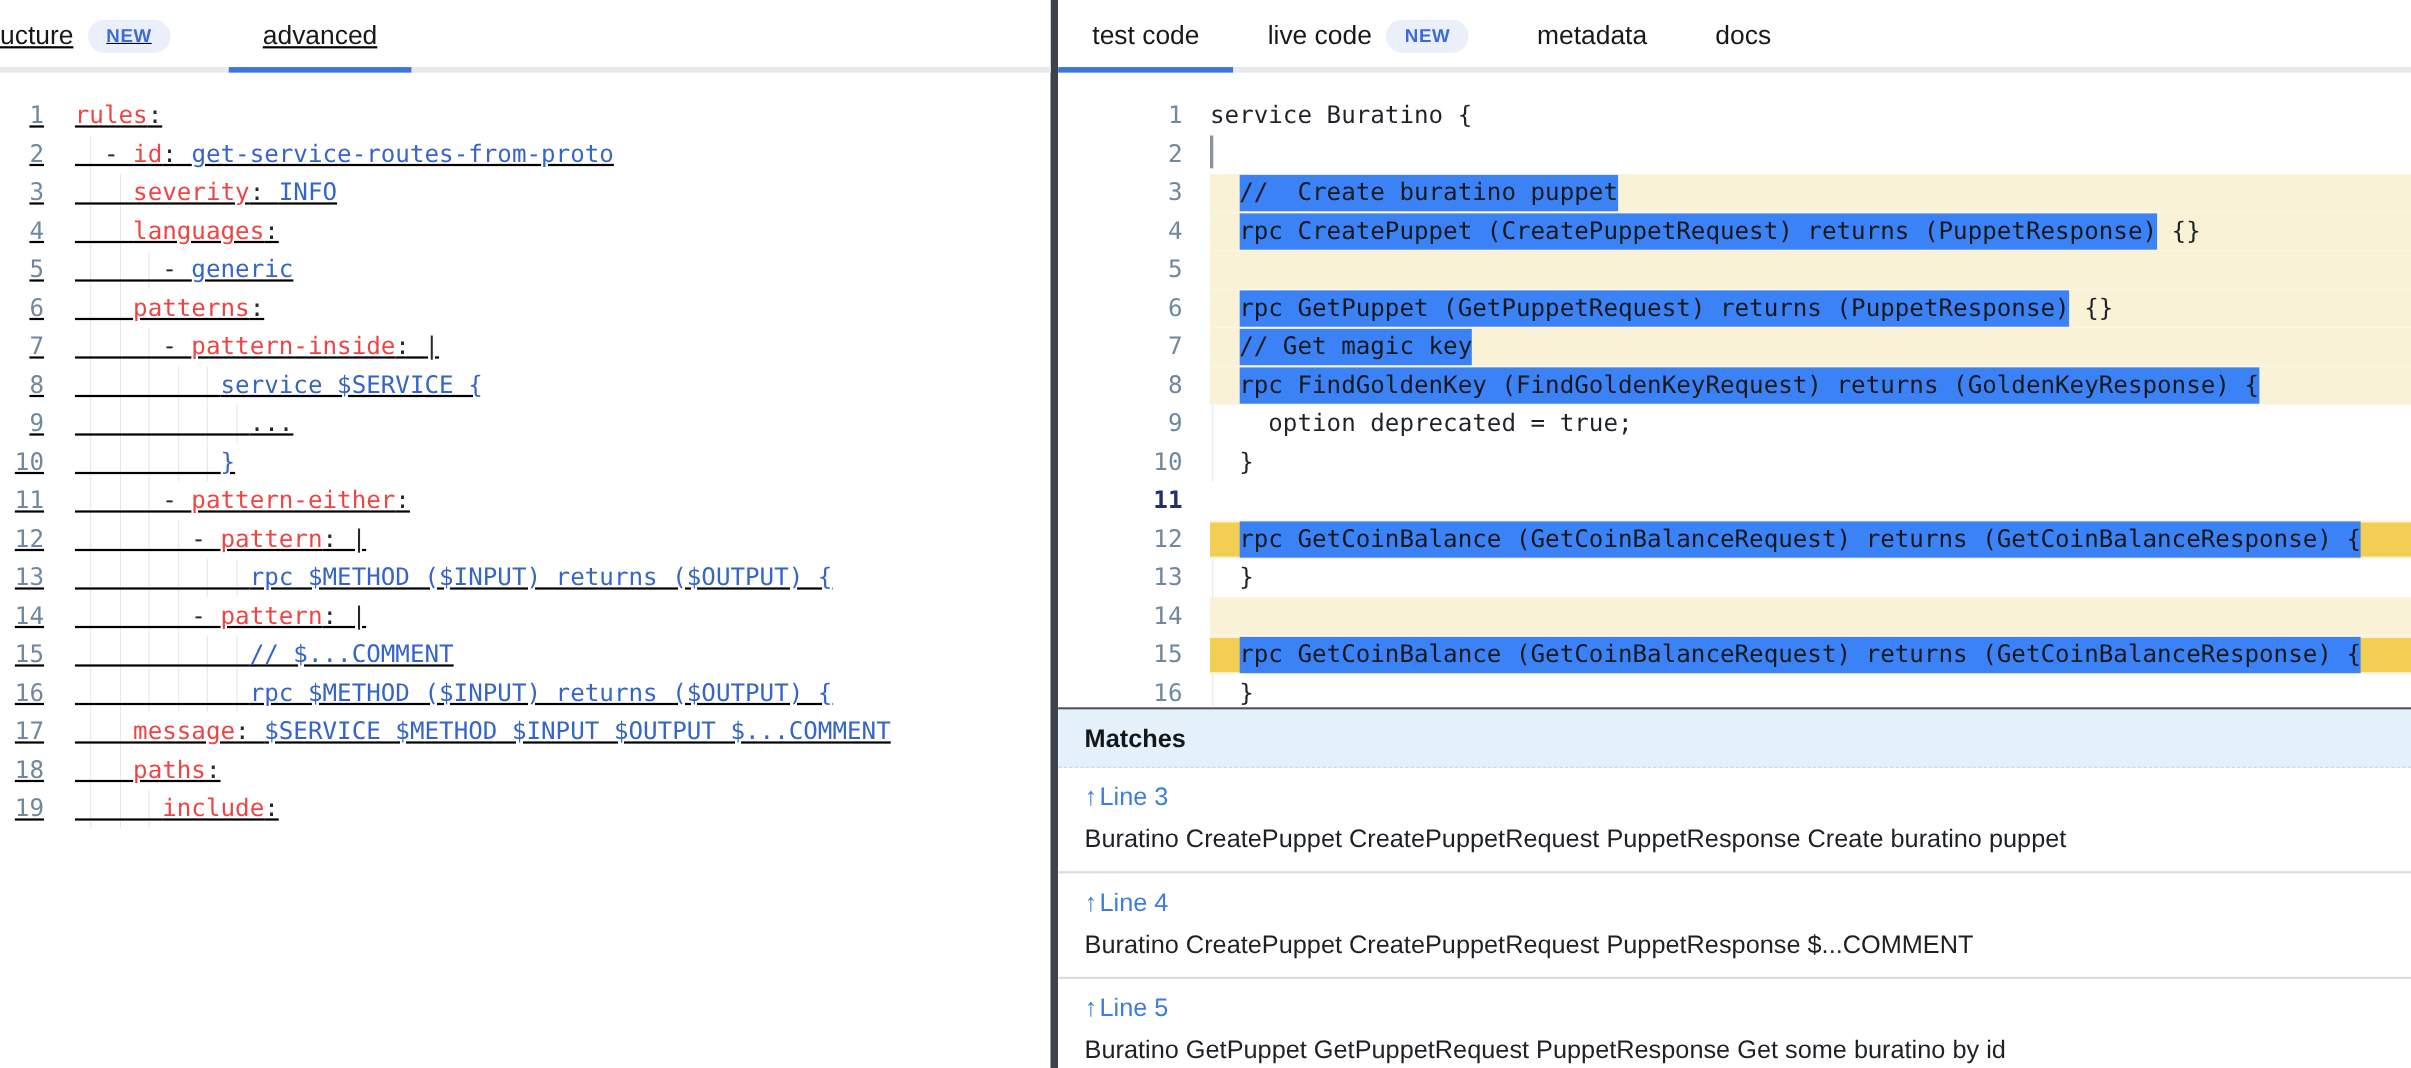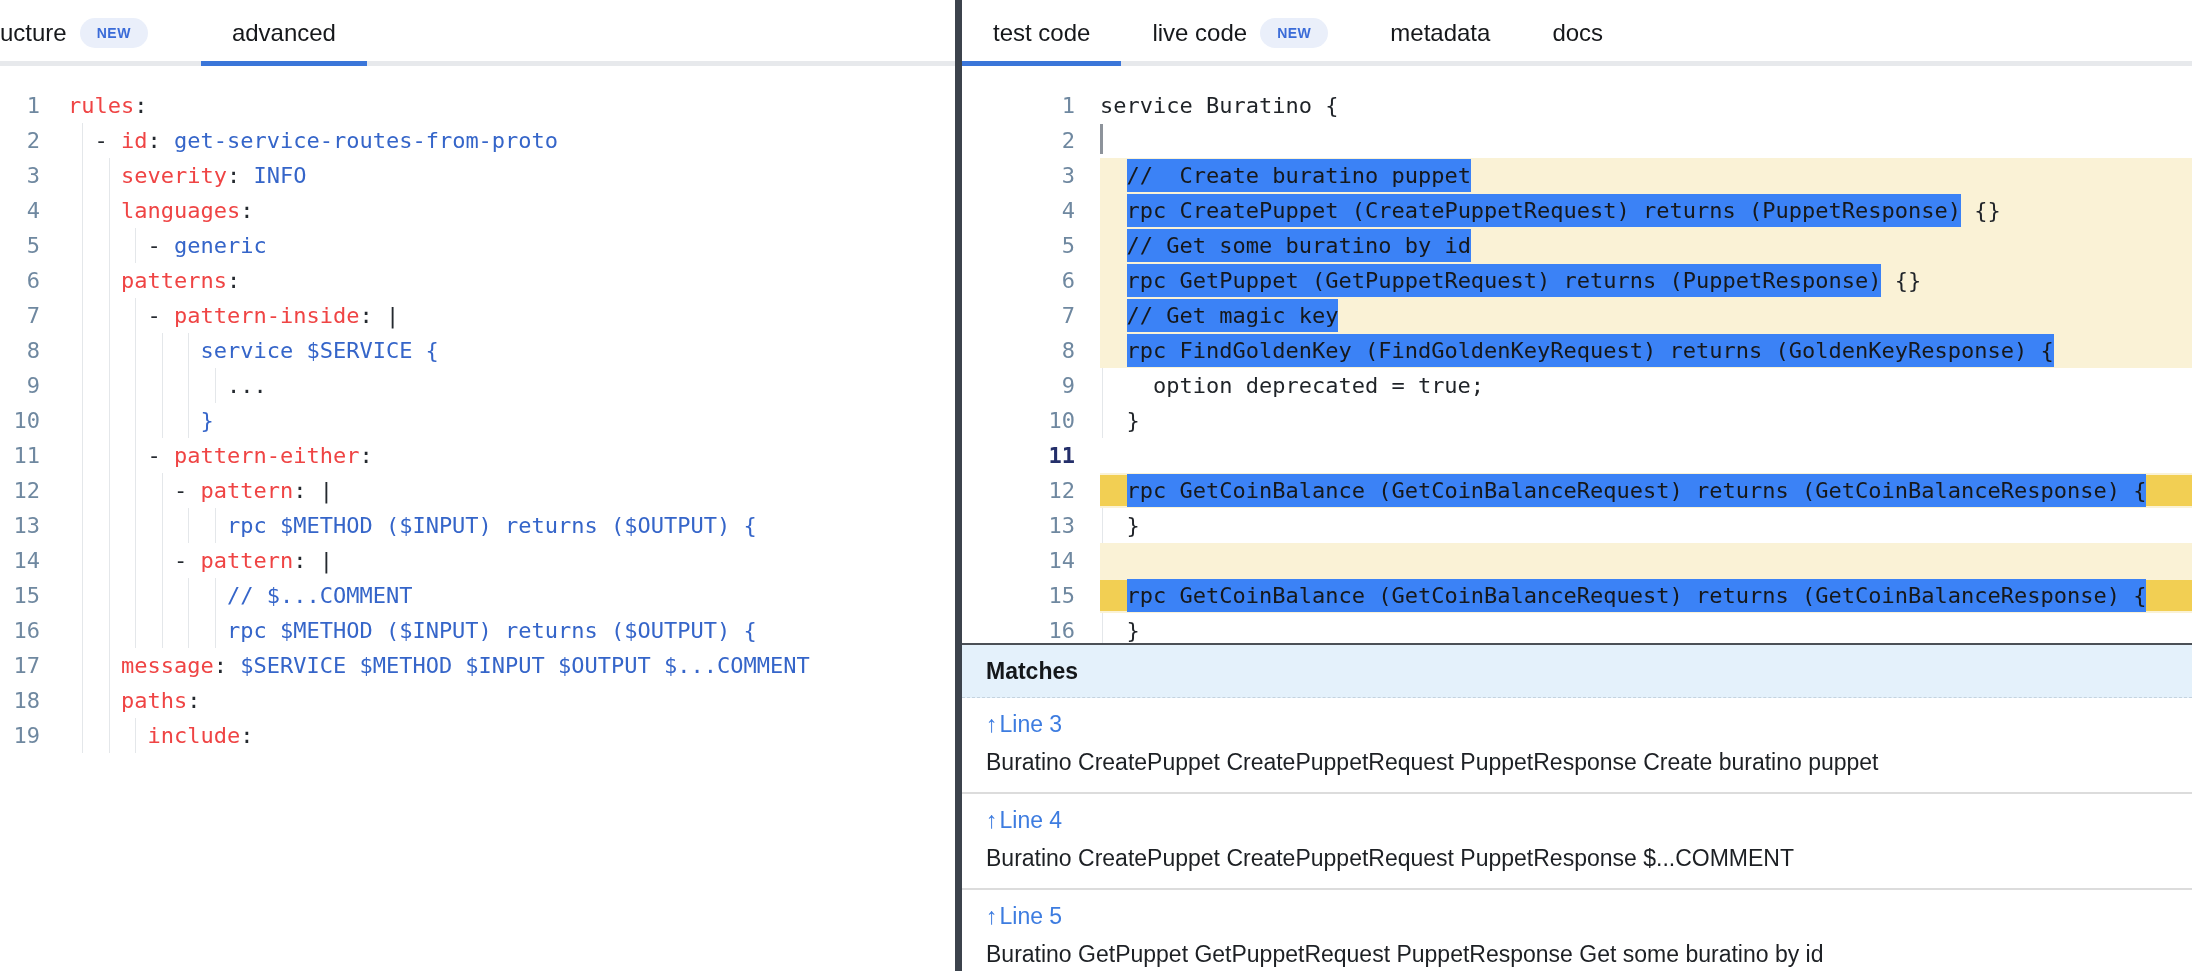--- a/index.html
+++ b/index.html
@@ -1,32 +1,32 @@
 <!DOCTYPE html>
 <html><head>
 <meta charset="utf-8">
 <style>
   html,body{margin:0;padding:0;background:#fff;}
   .app{width:2192px;height:971px;display:flex;overflow:hidden;background:#fff;
        font-family:"Liberation Sans",sans-serif;}
   .panel{display:flex;flex-direction:column;background:#fff;min-width:0;}
-  .panel.left{width:955px;flex:none;}
+  .panel.left{width:955px;flex:none;text-decoration:underline;}
   .panel.right{flex:1;}
   .divider{width:7px;flex:none;background:#3c434c;cursor:col-resize;}
 
   
   .tabbar{position:relative;height:66px;flex:none;display:flex;align-items:stretch;background:#fff;}
   .tabbar::after{content:"";position:absolute;left:0;right:0;bottom:0;height:5px;background:#e7e9ec;}
   .tab{position:relative;display:flex;align-items:center;padding:0 31px;font-size:24px;
        color:#16181b;cursor:pointer;white-space:nowrap;z-index:1;}
   .tab.active::after{content:"";position:absolute;left:0;right:0;bottom:0;height:5px;background:#3b76d9;z-index:2;}
   .tab.first-cut{padding-left:0;}
   .tab.shift{margin-left:22px;}
   .badge{margin-left:13px;height:30px;padding:0 17px;border-radius:16px;background:#eaeffa;
-         color:#3a6bd8;font-size:14px;font-weight:700;letter-spacing:.5px;
+         color:#3a6bd8;font-size:17px;font-weight:700;letter-spacing:.5px;
          display:flex;align-items:center;}
 
   
   .editor{flex:1;overflow:hidden;padding-top:22px;background:#fff;cursor:text;
           font-family:"DejaVu Sans Mono","Liberation Mono",monospace;font-size:22px;line-height:35px;}
   .crow{display:flex;height:35px;}
   .gut{flex:none;text-align:right;color:#6f88a0;user-select:none;}
   .panel.left  .gut{width:40px;}
   .panel.right .gut{width:113px;}
   .gut.curln{color:#242f6a;font-weight:700;}
@@ -179,21 +179,21 @@
         <div class="crow">
           <div class="gut">3</div>
           <div class="codearea"><span class="guide" style="left: 2px;"></span><span class="stripe-light"></span><span class="codeline"><span class="tk-c">  </span><span class="tk-hl">//  Create buratino puppet</span></span></div>
         </div>
         <div class="crow">
           <div class="gut">4</div>
           <div class="codearea"><span class="guide" style="left: 2px;"></span><span class="stripe-light"></span><span class="codeline"><span class="tk-c">  </span><span class="tk-hl">rpc CreatePuppet (CreatePuppetRequest) returns (PuppetResponse)</span><span class="tk-c"> {}</span></span></div>
         </div>
         <div class="crow">
           <div class="gut">5</div>
-          <div class="codearea"><span class="guide" style="left: 2px;"></span><span class="stripe-light"></span><span class="codeline"><span class="tk-c">  </span><span class="tk-hl">// Get some buratino by id</span></span></div>
+          <div class="codearea"><span class="guide" style="left: 2px;"></span><span class="stripe-light"></span></div>
         </div>
         <div class="crow">
           <div class="gut">6</div>
           <div class="codearea"><span class="guide" style="left: 2px;"></span><span class="stripe-light"></span><span class="codeline"><span class="tk-c">  </span><span class="tk-hl">rpc GetPuppet (GetPuppetRequest) returns (PuppetResponse)</span><span class="tk-c"> {}</span></span></div>
         </div>
         <div class="crow">
           <div class="gut">7</div>
           <div class="codearea"><span class="guide" style="left: 2px;"></span><span class="stripe-light"></span><span class="codeline"><span class="tk-c">  </span><span class="tk-hl">// Get magic key</span></span></div>
         </div>
         <div class="crow">

